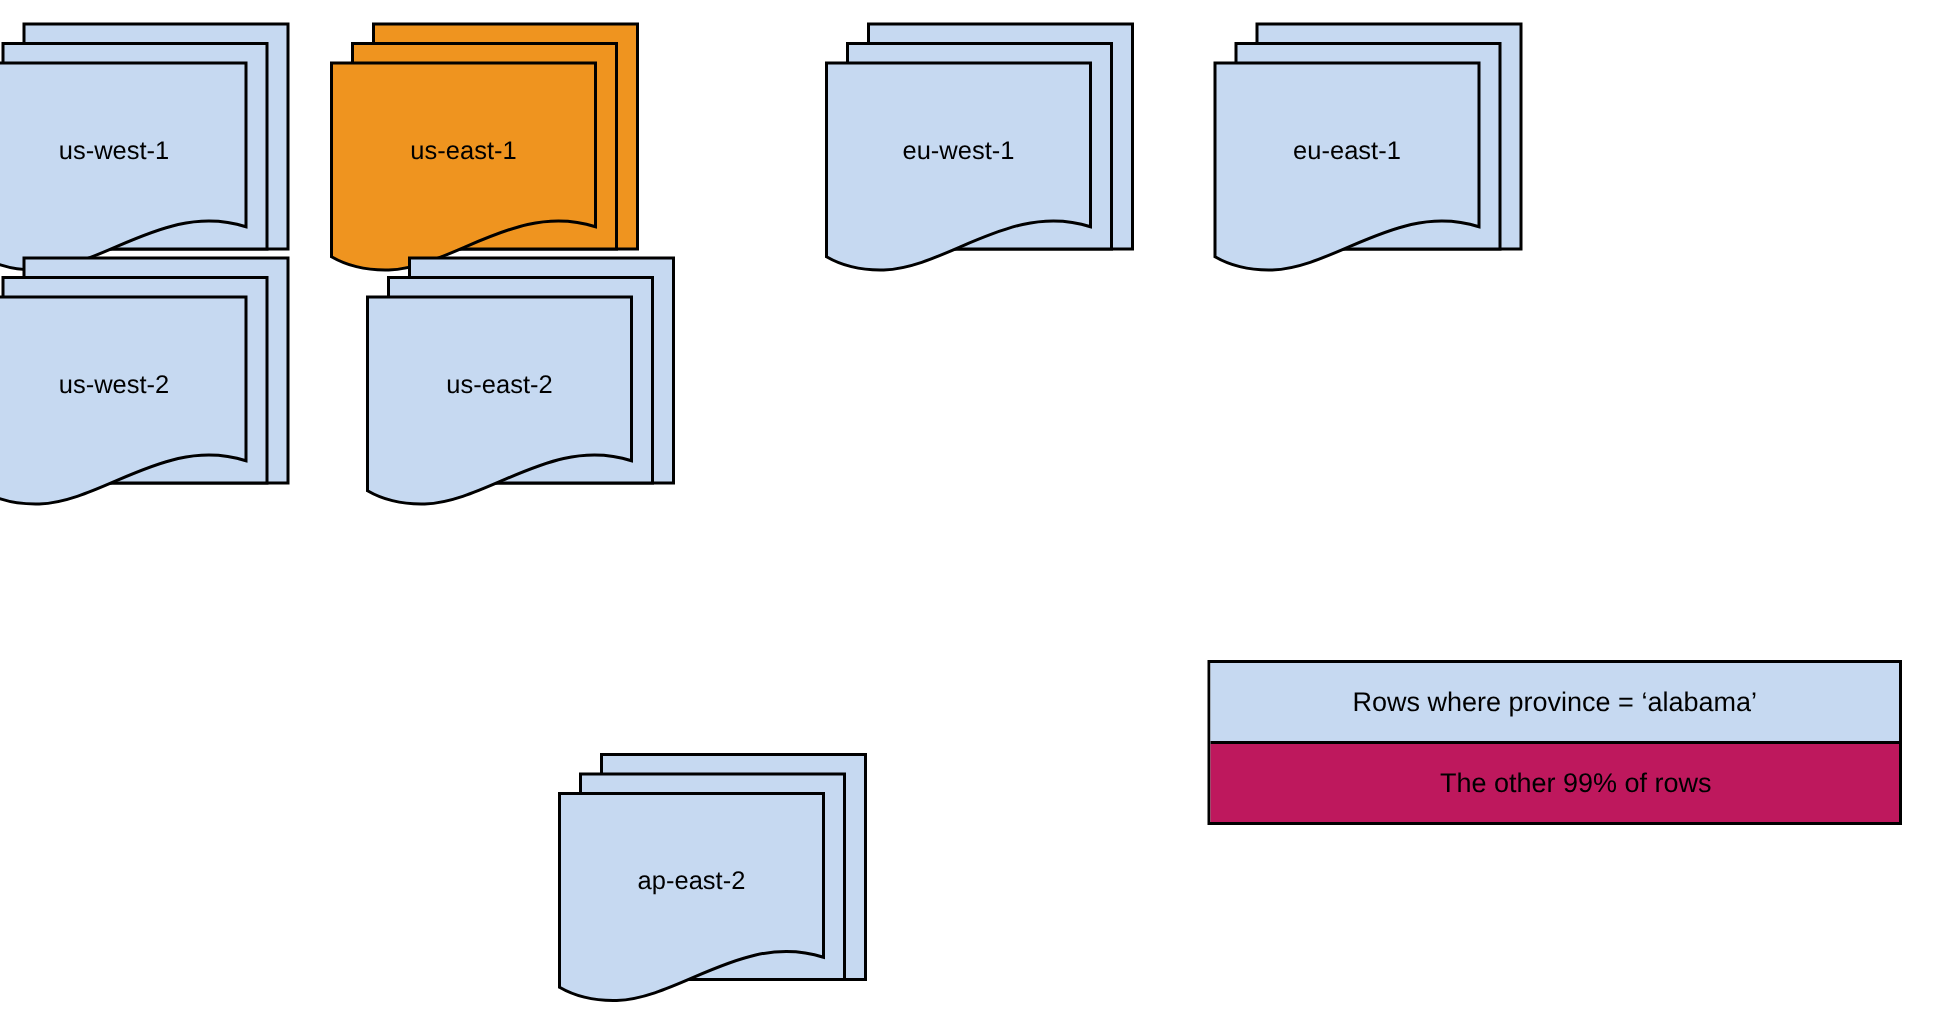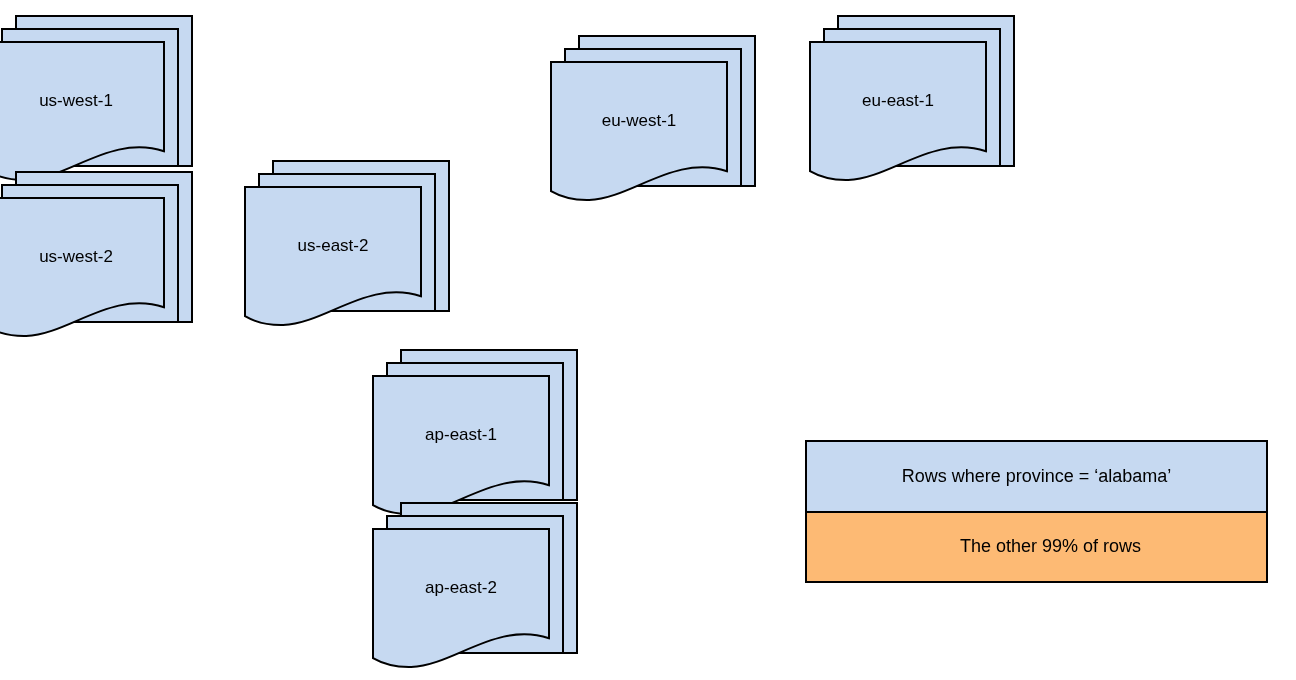--- a/index.html
+++ b/index.html
@@ -46,21 +46,21 @@
     text-anchor: middle;
     dominant-baseline: middle;
   }
 
   
   .legend {
     position: absolute;
     left: 805px;
     top: 440px;
     width: 463px;
-    height: 143px;
+    height: 110px;
     border: 2px solid #000000;
     box-sizing: border-box;
     display: flex;
     flex-direction: column;
   }
   .legend-row {
     flex: 1 1 0;
     display: flex;
     align-items: center;
     justify-content: center;
@@ -87,21 +87,35 @@
         </g>
         <g transform="translate(14,13)">
           <path class="doc-shape" fill="#c6d9f1" d="M 1 1 L 177 1 L 177 138 L 1 138 Z"></path>
         </g>
         <g transform="translate(0,26)">
           <path class="doc-shape" fill="#c6d9f1" d="M 1 1 L 177 1 L 177 110.2 C 124.6 93 81.88000000000001 137.4 39.160000000000004 139 C 23.14 139.4 10.68 135.8 1 130.2 Z"></path>
           <text class="doc-label" x="89" y="60.5">us-west-1</text>
         </g>
       </svg>
     </div>
-    <div class="doc-stack" style="left: 550px; top: 15px; margin-top: 20px;">
+    <div class="doc-stack" style="left: 220px; top: 15px;">
+      <svg width="210" height="199" viewBox="0 0 210 199">
+        <g transform="translate(28,0)">
+          <path class="doc-shape" fill="#ef941f" d="M 1 1 L 177 1 L 177 151 L 1 151 Z"></path>
+        </g>
+        <g transform="translate(14,13)">
+          <path class="doc-shape" fill="#ef941f" d="M 1 1 L 177 1 L 177 138 L 1 138 Z"></path>
+        </g>
+        <g transform="translate(0,26)">
+          <path class="doc-shape" fill="#ef941f" d="M 1 1 L 177 1 L 177 110.2 C 124.6 93 81.88000000000001 137.4 39.160000000000004 139 C 23.14 139.4 10.68 135.8 1 130.2 Z"></path>
+          <text class="doc-label" x="89" y="60.5">us-east-1</text>
+        </g>
+      </svg>
+    </div>
+    <div class="doc-stack" style="left: 550px; top: 15px;">
       <svg width="210" height="199" viewBox="0 0 210 199">
         <g transform="translate(28,0)">
           <path class="doc-shape" fill="#c6d9f1" d="M 1 1 L 177 1 L 177 151 L 1 151 Z"></path>
         </g>
         <g transform="translate(14,13)">
           <path class="doc-shape" fill="#c6d9f1" d="M 1 1 L 177 1 L 177 138 L 1 138 Z"></path>
         </g>
         <g transform="translate(0,26)">
           <path class="doc-shape" fill="#c6d9f1" d="M 1 1 L 177 1 L 177 110.2 C 124.6 93 81.88000000000001 137.4 39.160000000000004 139 C 23.14 139.4 10.68 135.8 1 130.2 Z"></path>
           <text class="doc-label" x="89" y="60.5">eu-west-1</text>
@@ -129,45 +143,31 @@
         </g>
         <g transform="translate(14,13)">
           <path class="doc-shape" fill="#c6d9f1" d="M 1 1 L 177 1 L 177 138 L 1 138 Z"></path>
         </g>
         <g transform="translate(0,26)">
           <path class="doc-shape" fill="#c6d9f1" d="M 1 1 L 177 1 L 177 110.2 C 124.6 93 81.88000000000001 137.4 39.160000000000004 139 C 23.14 139.4 10.68 135.8 1 130.2 Z"></path>
           <text class="doc-label" x="89" y="60.5">us-west-2</text>
         </g>
       </svg>
     </div>
-    <div class="doc-stack" style="left: 220px; top: 160px; padding-left: 24px;">
+    <div class="doc-stack" style="left: 220px; top: 171px; padding-left: 24px;">
       <svg width="210" height="199" viewBox="0 0 210 199">
         <g transform="translate(28,0)">
           <path class="doc-shape" fill="#c6d9f1" d="M 1 1 L 177 1 L 177 151 L 1 151 Z"></path>
         </g>
         <g transform="translate(14,13)">
           <path class="doc-shape" fill="#c6d9f1" d="M 1 1 L 177 1 L 177 138 L 1 138 Z"></path>
         </g>
         <g transform="translate(0,26)">
           <path class="doc-shape" fill="#c6d9f1" d="M 1 1 L 177 1 L 177 110.2 C 124.6 93 81.88000000000001 137.4 39.160000000000004 139 C 23.14 139.4 10.68 135.8 1 130.2 Z"></path>
           <text class="doc-label" x="89" y="60.5">us-east-2</text>
-        </g>
-      </svg>
-    </div>
-    <div class="doc-stack" style="left: 372px; top: 349px;">
-      <svg width="210" height="199" viewBox="0 0 210 199">
-        <g transform="translate(28,0)">
-          <path class="doc-shape" fill="#c6d9f1" d="M 1 1 L 177 1 L 177 151 L 1 151 Z"></path>
-        </g>
-        <g transform="translate(14,13)">
-          <path class="doc-shape" fill="#c6d9f1" d="M 1 1 L 177 1 L 177 138 L 1 138 Z"></path>
-        </g>
-        <g transform="translate(0,26)">
-          <path class="doc-shape" fill="#c6d9f1" d="M 1 1 L 177 1 L 177 110.2 C 124.6 93 81.88000000000001 137.4 39.160000000000004 139 C 23.14 139.4 10.68 135.8 1 130.2 Z"></path>
-          <text class="doc-label" x="89" y="60.5">ap-east-1</text>
         </g>
       </svg>
     </div>
     <div class="doc-stack" style="left: 372px; top: 502px;">
       <svg width="210" height="199" viewBox="0 0 210 199">
         <g transform="translate(28,0)">
           <path class="doc-shape" fill="#c6d9f1" d="M 1 1 L 177 1 L 177 151 L 1 151 Z"></path>
         </g>
         <g transform="translate(14,13)">
           <path class="doc-shape" fill="#c6d9f1" d="M 1 1 L 177 1 L 177 138 L 1 138 Z"></path>
@@ -177,16 +177,16 @@
           <text class="doc-label" x="89" y="60.5">ap-east-2</text>
         </g>
       </svg>
     </div>
   </div>
 
 <div class="legend">
   <div class="legend-row legend-row-top" style="background: rgb(198, 217, 241);">
     <span class="legend-text">Rows where province = ‘alabama’</span>
   </div>
-  <div class="legend-row" style="background: #fdba74; padding-left: 28px;">
+  <div class="legend-row" style="background: #be185d; padding-left: 28px;">
     <span class="legend-text">The other 99% of rows</span>
   </div>
 </div>
 
 </body></html>

